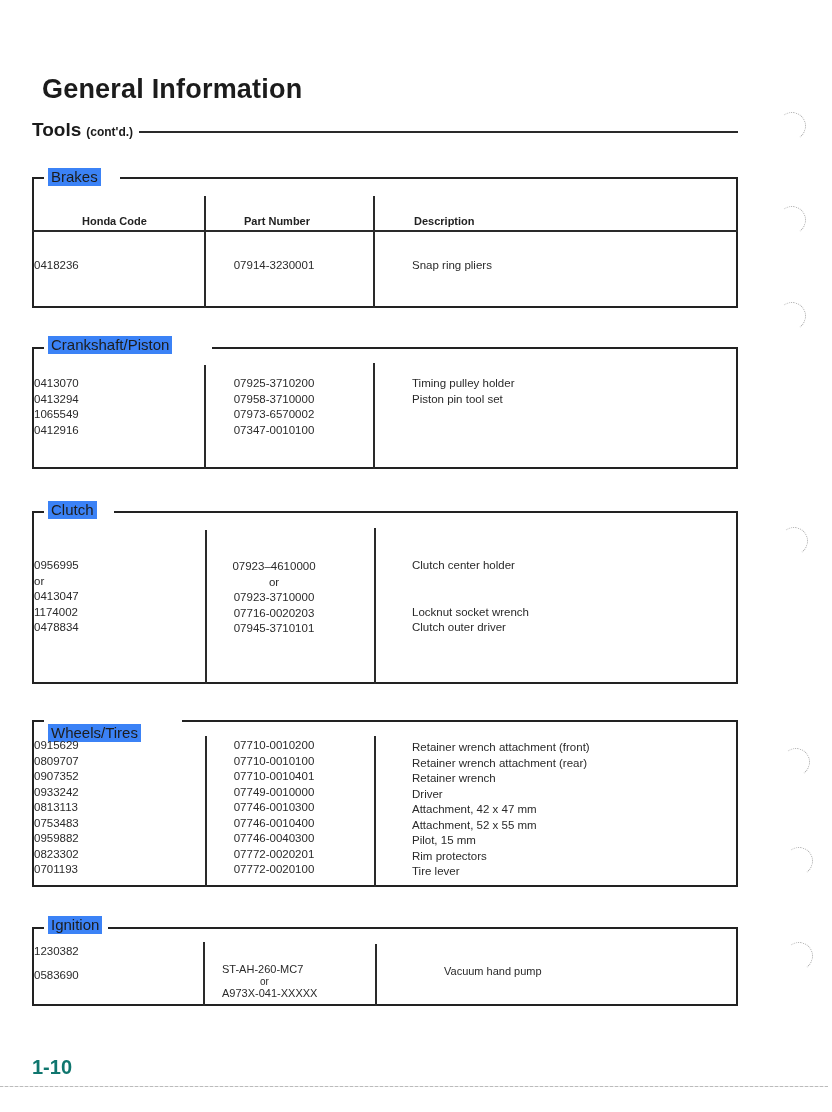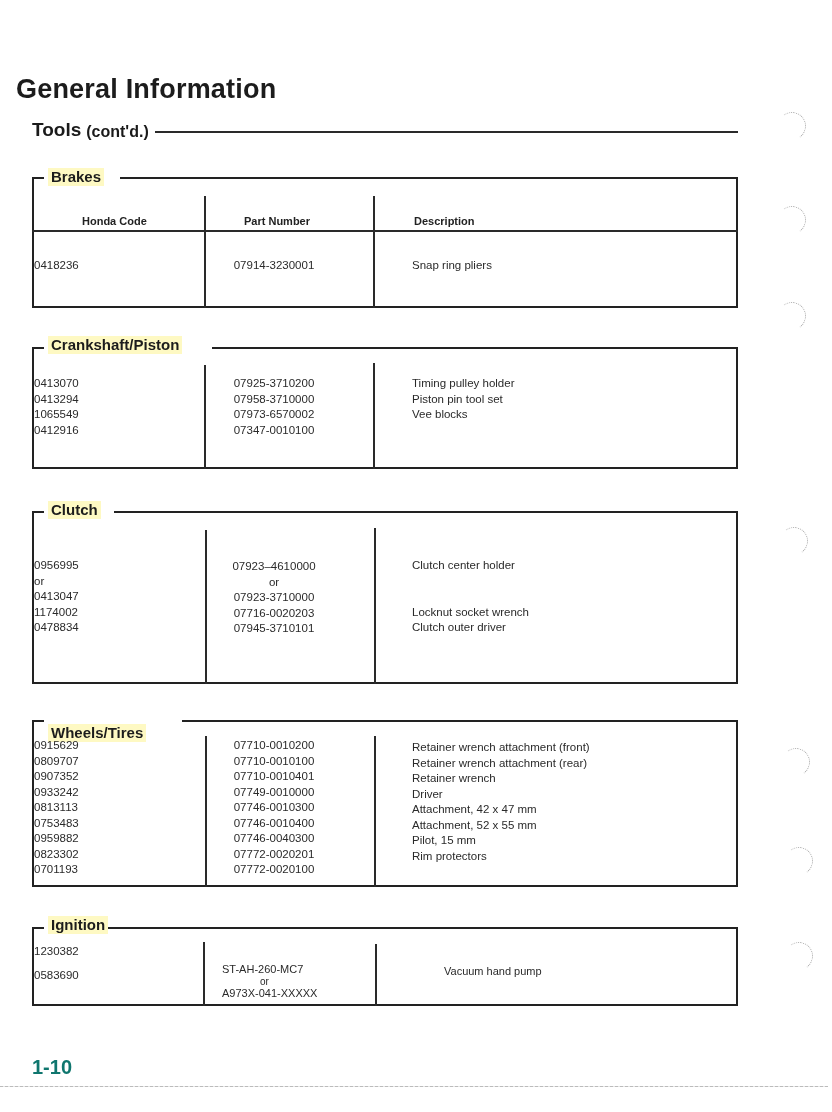--- a/index.html
+++ b/index.html
@@ -1,41 +1,41 @@
 <!DOCTYPE html>
 <html><head>
 <meta charset="utf-8">
 <style>
   html, body { margin: 0; padding: 0; background: #ffffff; }
   body {
     width: 832px; height: 1112px; position: relative; overflow: hidden;
     font-family: "Liberation Sans", sans-serif; color: #1a1a1a;
   }
   .page-title {
-    position: absolute; left: 16px; top: 74px;
+    position: absolute; left: 42px; top: 74px;
     font-size: 27px; font-weight: bold; letter-spacing: 0.2px; color: #1c1c1c;
   }
   .section-head {
     position: absolute; left: 32px; top: 118px; width: 706px; height: 24px;
     display: flex; align-items: center;
   }
   .section-head .main { font-size: 19px; font-weight: bold; }
-  .section-head .sub { font-size: 16px; font-weight: bold; margin-left: 5px; margin-top: 3px; text-align: center; }
+  .section-head .sub { font-size: 12px; font-weight: bold; margin-left: 5px; margin-top: 3px; text-align: center; }
   .section-head .rule { flex: 1; height: 2px; background: #2a2a2a; margin-left: 6px; margin-top: 3px; }
 
   .group { position: absolute; left: 32px; width: 706px; }
   .group .frame {
     position: absolute; left: 0; right: 0; bottom: 0;
     border: 2px solid #222; border-top: none;
   }
   .group .top-rule { position: absolute; right: 0; height: 2px; background: #222; }
   .group .corner { position: absolute; left: 0; width: 12px; height: 2px; background: #222; }
   .group .legend {
-    position: absolute; left: 16px; font-size: 15px; font-weight: bold; color: #1c1c1c;
-    background: #fef9c3; padding: 0 3px; line-height: 18px;
+    position: absolute; left: 16px; font-size: 15px; font-weight: normal; color: #1c1c1c;
+    background: #3b82f6; padding: 0 3px; line-height: 18px;
   }
   .vdiv { position: absolute; width: 2px; background: #2a2a2a; }
   .hdiv { position: absolute; left: 0; right: 0; height: 2px; background: #2a2a2a; }
 
   .col { position: absolute; font-size: 11.5px; line-height: 15.5px; color: #2a2a2a; }
   .col.code { left: 2px; width: 170px; text-align: left; }
   .col.part { left: 174px; width: 136px; text-align: center; }
   .col.desc { left: 380px; width: 320px; text-align: left; }
   .col .row { white-space: nowrap; height: 15.5px; }
   .hdr { position: absolute; font-size: 11px; font-weight: bold; color: #222; }
@@ -99,21 +99,20 @@
   </div>
   <div class="col part" style="top:41px;">
     <div class="row">07925-3710200</div>
     <div class="row">07958-3710000</div>
     <div class="row">07973-6570002</div>
     <div class="row">07347-0010100</div>
   </div>
   <div class="col desc" style="top:41px;">
     <div class="row">Timing pulley holder</div>
     <div class="row">Piston pin tool set</div>
-    <div class="row">Vee blocks</div>
   </div>
 </div>
 
 <div class="group" style="top:500px;height:184px;">
   <div class="frame" style="top:11px;"></div>
   <div class="corner" style="top:11px;"></div>
   <div class="top-rule" style="top:11px;left:82px;"></div>
   <div class="legend" style="top:1px;">Clutch</div>
   <div class="vdiv" style="left:173px;top:30px;bottom:0;"></div>
   <div class="vdiv" style="left:342px;top:28px;bottom:0;"></div>
@@ -171,20 +170,21 @@
   </div>
   <div class="col desc" style="top:31px;">
     <div class="row">Retainer wrench attachment (front)</div>
     <div class="row">Retainer wrench attachment (rear)</div>
     <div class="row">Retainer wrench</div>
     <div class="row">Driver</div>
     <div class="row">Attachment, 42 x 47 mm</div>
     <div class="row">Attachment, 52 x 55 mm</div>
     <div class="row">Pilot, 15 mm</div>
     <div class="row">Rim protectors</div>
+    <div class="row">Tire lever</div>
   </div>
 </div>
 
 <div class="group" style="top:912px;height:94px;">
   <div class="frame" style="top:15px;"></div>
   <div class="corner" style="top:15px;"></div>
   <div class="top-rule" style="top:15px;left:76px;"></div>
   <div class="legend" style="top:4px;">Ignition</div>
   <div class="vdiv" style="left:171px;top:30px;bottom:0;"></div>
   <div class="vdiv" style="left:343px;top:32px;bottom:0;"></div>

